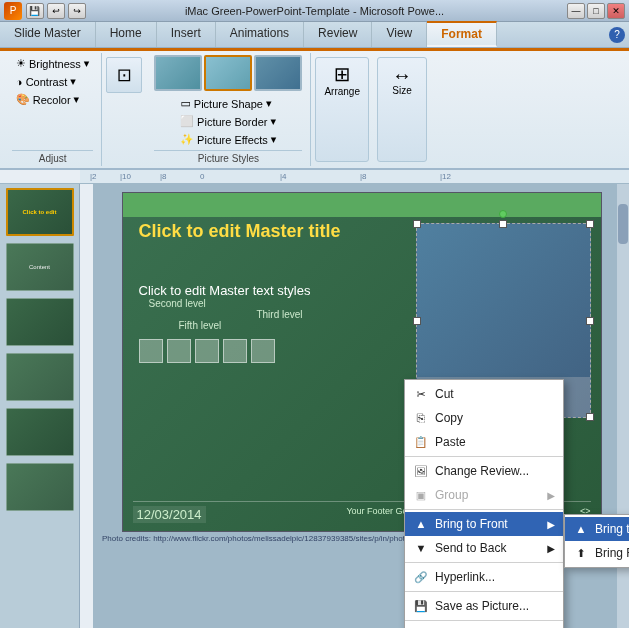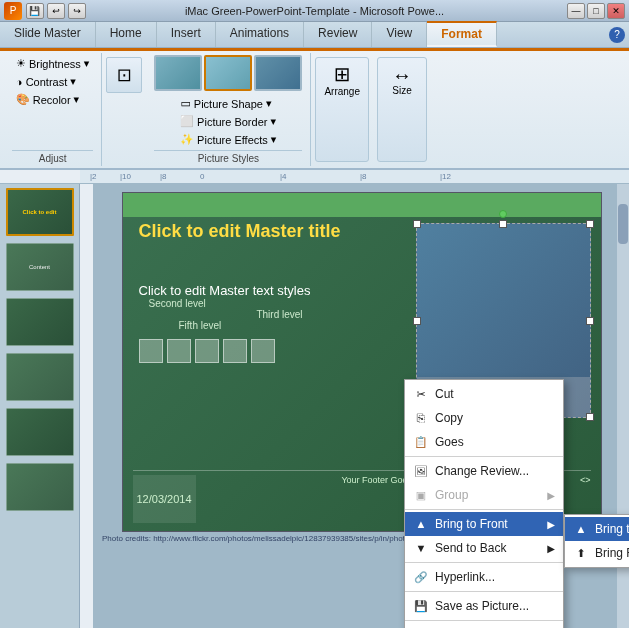--- a/index.html
+++ b/index.html
@@ -277,40 +277,40 @@
         <div style="position:absolute;bottom:-4px;right:-4px;width:8px;height:8px;background:white;border:1px solid #555;"></div>
         <div style="position:absolute;top:-4px;left:50%;margin-left:-4px;width:8px;height:8px;background:white;border:1px solid #555;"></div>
         <div style="position:absolute;bottom:-4px;left:50%;margin-left:-4px;width:8px;height:8px;background:white;border:1px solid #555;"></div>
         <div style="position:absolute;top:50%;margin-top:-4px;left:-4px;width:8px;height:8px;background:white;border:1px solid #555;"></div>
         <div style="position:absolute;top:50%;margin-top:-4px;right:-4px;width:8px;height:8px;background:white;border:1px solid #555;"></div>
 
         <div style="position:absolute;top:-14px;left:50%;margin-left:-4px;width:8px;height:8px;background:#60cc60;border-radius:50%;border:1px solid #40aa40;"></div>
       </div>
 
       <div style="position:absolute;bottom:8px;left:10px;right:10px;display:flex;justify-content:space-between;border-top:1px solid rgba(255,255,255,0.3);padding-top:4px;">
-        <div style="font-size:11px;color:#cceecc;background:rgba(255,255,255,0.1);padding:18px 4px;">12/03/2014</div>
+        <div style="font-size:13px;color:#cceecc;background:rgba(255,255,255,0.1);padding:1px 4px;">12/03/2014</div>
         <div style="font-size:9px;color:#cceecc;">Your Footer Goes Here</div>
         <div style="font-size:9px;color:#cceecc;">&lt;&gt;</div>
       </div>
     </div>
 
     <div style="margin-top:2px;font-size:8px;color:#334466;">Photo credits: http://www.flickr.com/photos/melissadelpic/12837939385/sites/p/in/photostream/</div>
 
     <div class="context-menu">
       <div class="cm-item">
         <span class="cm-icon">✂</span>
         <span>Cut</span>
       </div>
       <div class="cm-item">
         <span class="cm-icon">⎘</span>
         <span>Copy</span>
       </div>
       <div class="cm-item">
         <span class="cm-icon">📋</span>
-        <span>Goes</span>
+        <span>Paste</span>
       </div>
       <div class="cm-sep"></div>
       <div class="cm-item">
         <span class="cm-icon">🖼</span>
         <span>Change Review...</span>
       </div>
       <div class="cm-item disabled">
         <span class="cm-icon">▣</span>
         <span>Group</span>
         <span class="cm-arrow">▶</span>

